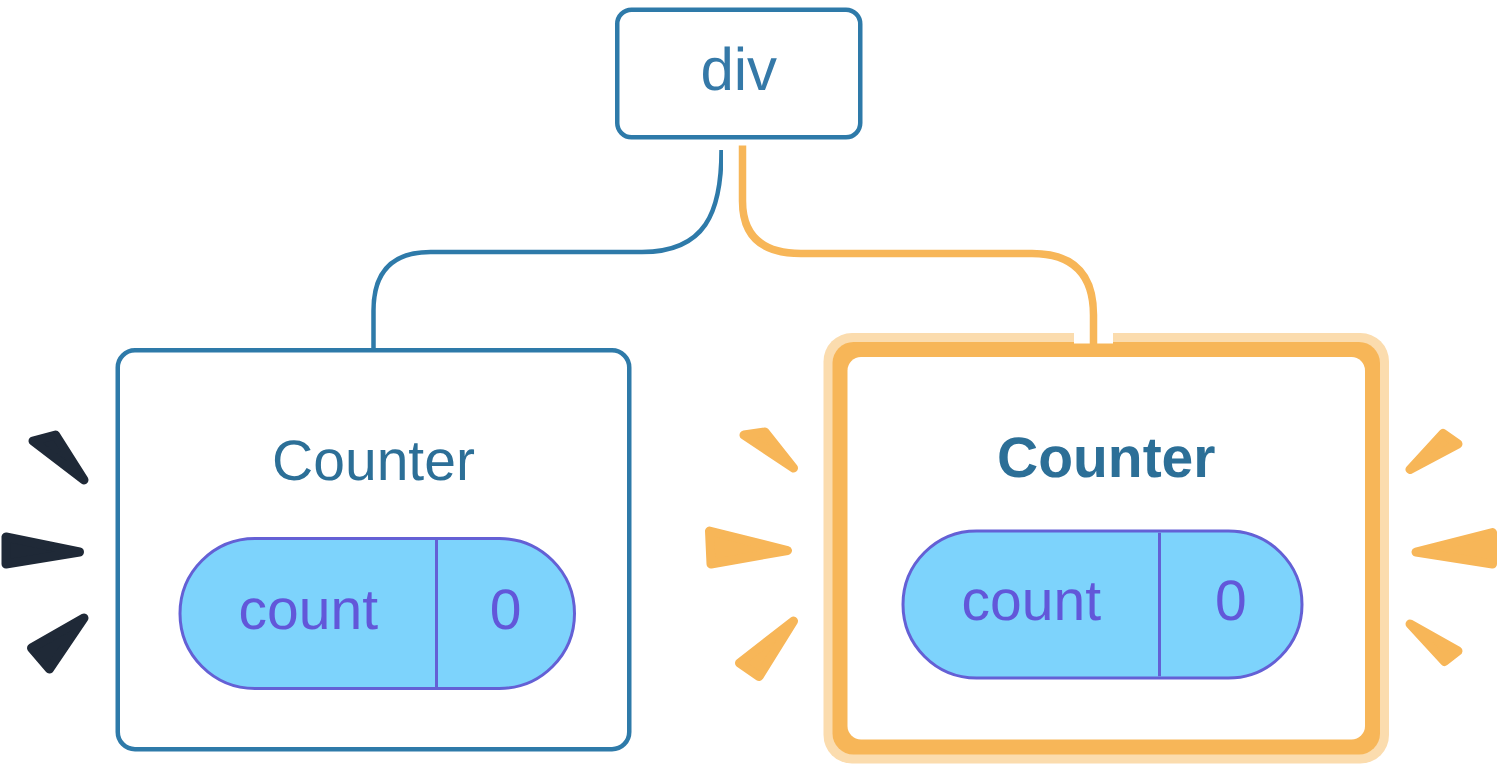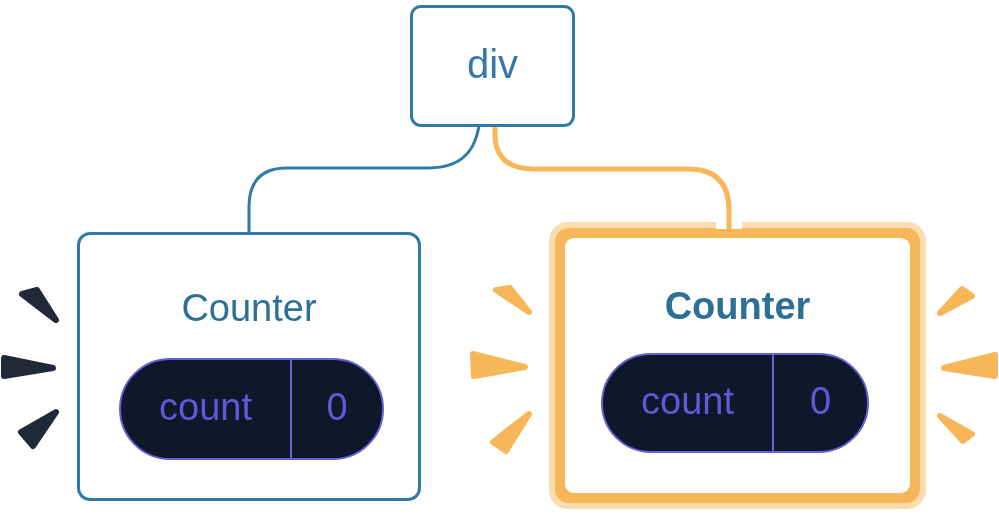--- a/index.html
+++ b/index.html
@@ -17,21 +17,21 @@
   }
   #connector-layer {
     position: absolute;
     inset: 0;
     z-index: 2;
   }
   
   .root-node {
     position: absolute;
     left: 410px; top: 5px;
-    width: 165px; height: 122px;
+    width: 165px; height: 88px;
     background: #ffffff;
     border: 3px solid #2E7AA9;
     border-radius: 11px;
     display: flex; align-items: center; justify-content: center;
     z-index: 3;
   }
   .root-node .label {
     color: #3579A8;
     font-size: 40px;
     line-height: 1;
@@ -95,21 +95,21 @@
   .card-right-inner .state-pill {
     position: absolute;
     left: 36px; top: 115px;
     width: 268px; height: 100px;
   }
   
   .state-pill {
     display: flex;
     border: 2px solid #6460D5;
     border-radius: 999px;
-    background: #0f172a;
+    background: #7dd3fc;
     overflow: hidden;
   }
   .state-pill .pill-key {
     width: 171px;
     display: flex; align-items: center; justify-content: center;
     border-right: 2px solid #6460D5;
   }
   .state-pill .pill-value {
     flex: 1;
     display: flex; align-items: center; justify-content: center;

